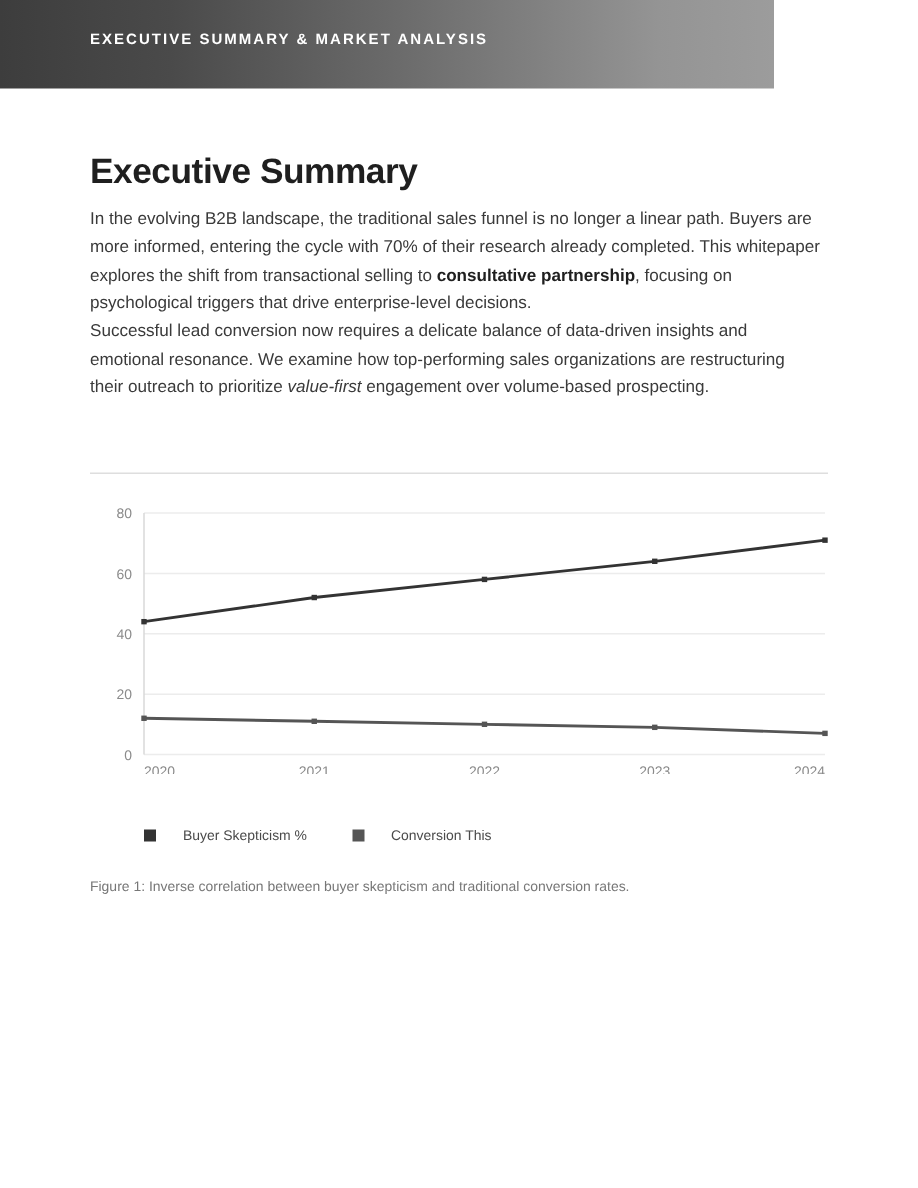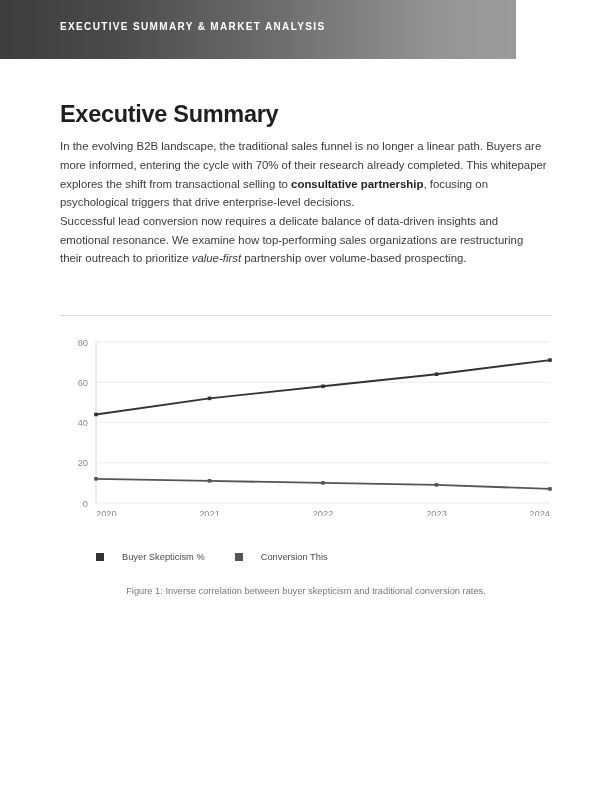--- a/index.html
+++ b/index.html
@@ -128,41 +128,41 @@
     display: inline-block;
   }
   .legend-label {
     font-size: 9.3px;
     color: #4a4a4a;
     white-space: nowrap;
   }
 
   .fig-caption {
     padding-top: 24px;
-    text-align: center;
+    text-align: left;
     font-size: 9.3px;
     color: #777777;
     width: 492px;
   }
 </style>
 </head>
 <body>
 
 <div class="header-band">
   <div class="header-title">EXECUTIVE SUMMARY &amp; MARKET ANALYSIS</div>
 </div>
 
 <div class="page">
   <div class="content">
 
     <h1 class="doc-h1">Executive Summary</h1>
 
     <p class="body-text"><span>In the evolving B2B landscape, the traditional sales funnel is no longer a linear path. Buyers are more informed, entering the cycle with 70% of their research already completed. This whitepaper explores the shift from transactional selling to </span><span class="bold-run">consultative partnership</span><span>, focusing on psychological triggers that drive enterprise-level decisions.</span></p>
 
-    <p class="body-text tight"><span>Successful lead conversion now requires a delicate balance of data-driven insights and emotional resonance. We examine how top-performing sales organizations are restructuring their outreach to prioritize </span><span class="ital-run">value-first</span><span> partnership over volume-based prospecting.</span></p>
+    <p class="body-text tight"><span>Successful lead conversion now requires a delicate balance of data-driven insights and emotional resonance. We examine how top-performing sales organizations are restructuring their outreach to prioritize </span><span class="ital-run">value-first</span><span> engagement over volume-based prospecting.</span></p>
 
     <div class="divider"></div>
 
 
 
     <div class="figure">
 
       <div class="chart-wrap">
         <svg class="chart-svg" width="492" height="182" viewBox="0 0 492 182">
           <g id="gridlines">

